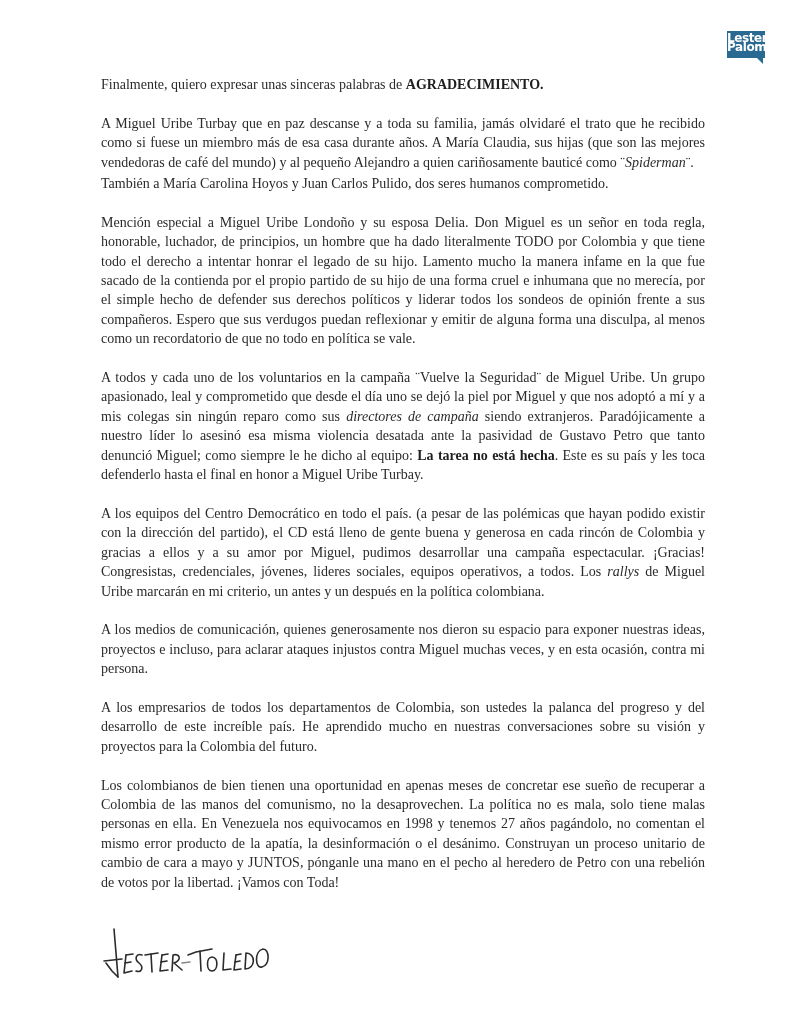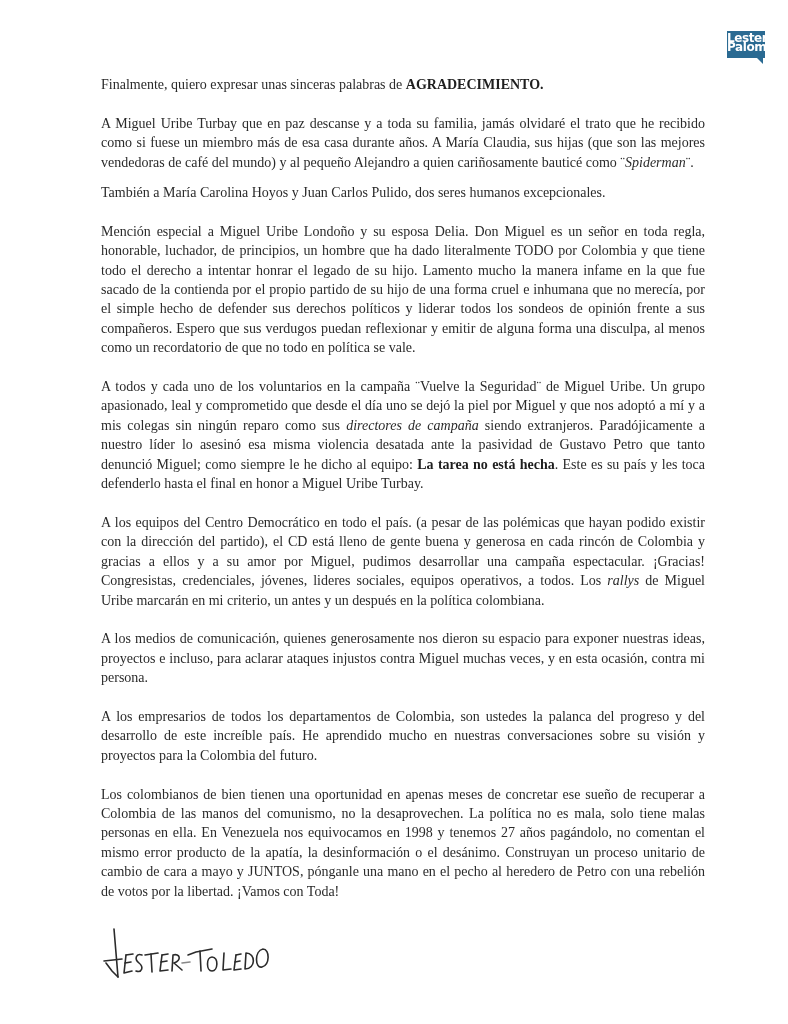--- a/index.html
+++ b/index.html
@@ -48,21 +48,21 @@
       top: 75px;
       width: 604px;
       font-size: 14px;
       line-height: 19.4px;
       text-align: justify;
       font-family: Liberation Serif, serif;
     }
     .content p {
       margin: 0 0 19.4px 0;
     }
-    .content p.tight { margin-bottom: 11px; }
+    .content p.tight { margin-bottom: 2px; }
     .intro { margin-bottom: 19.4px; }
     b { font-weight: bold; color: #1e1e1e; }
     i { font-style: italic; }
     .signature {
       position: absolute;
       left: 100px;
       top: 925px;
       width: 180px;
       height: 60px;
     }
@@ -73,21 +73,21 @@
 <div class="logo">
   <span>Lester</span>
   <span>Paloma</span>
   <div class="tail"></div>
 </div>
 
 <div class="content">
   <p class="intro"><span>Finalmente, quiero expresar unas sinceras palabras de </span><b>AGRADECIMIENTO.</b></p>
 
   <p class="tight"><span>A Miguel Uribe Turbay que en paz descanse y a toda su familia, jamás olvidaré el trato que he recibido como si fuese un miembro más de esa casa durante años. A María Claudia, sus hijas (que son las mejores vendedoras de café del mundo) y al pequeño Alejandro a quien cariñosamente bauticé como ¨</span><i>Spiderman</i><span>¨.</span></p>
-  <p>También a María Carolina Hoyos y Juan Carlos Pulido, dos seres humanos excepcionales.</p>
+  <p>También a María Carolina Hoyos y Juan Carlos Pulido, dos seres humanos comprometido.</p>
 
   <p>Mención especial a Miguel Uribe Londoño y su esposa Delia. Don Miguel es un señor en toda regla, honorable, luchador, de principios, un hombre que ha dado literalmente TODO por Colombia y que tiene todo el derecho a intentar honrar el legado de su hijo. Lamento mucho la manera infame en la que fue sacado de la contienda por el propio partido de su hijo de una forma cruel e inhumana que no merecía, por el simple hecho de defender sus derechos políticos y liderar todos los sondeos de opinión frente a sus compañeros. Espero que sus verdugos puedan reflexionar y emitir de alguna forma una disculpa, al menos como un recordatorio de que no todo en política se vale.</p>
 
   <p><span>A todos y cada uno de los voluntarios en la campaña ¨Vuelve la Seguridad¨ de Miguel Uribe. Un grupo apasionado, leal y comprometido que desde el día uno se dejó la piel por Miguel y que nos adoptó a mí y a mis colegas sin ningún reparo como sus </span><i>directores de campaña</i><span> siendo extranjeros. Paradójicamente a nuestro líder lo asesinó esa misma violencia desatada ante la pasividad de Gustavo Petro que tanto denunció Miguel; como siempre le he dicho al equipo: </span><b>La tarea no está hecha</b><span>. Este es su país y les toca defenderlo hasta el final en honor a Miguel Uribe Turbay.</span></p>
 
   <p><span>A los equipos del Centro Democrático en todo el país. (a pesar de las polémicas que hayan podido existir con la dirección del partido), el CD está lleno de gente buena y generosa en cada rincón de Colombia y gracias a ellos y a su amor por Miguel, pudimos desarrollar una campaña espectacular. ¡Gracias! Congresistas, credenciales, jóvenes, lideres sociales, equipos operativos, a todos. Los </span><i>rallys</i><span> de Miguel Uribe marcarán en mi criterio, un antes y un después en la política colombiana.</span></p>
 
 
   <p>A los medios de comunicación, quienes generosamente nos dieron su espacio para exponer nuestras ideas, proyectos e incluso, para aclarar ataques injustos contra Miguel muchas veces, y en esta ocasión, contra mi persona.</p>
 

